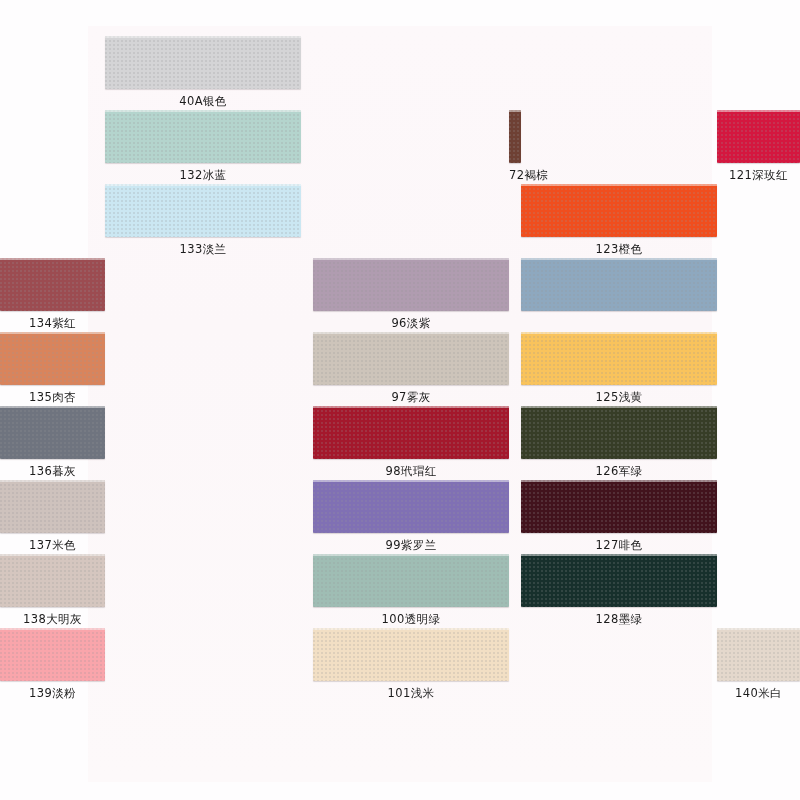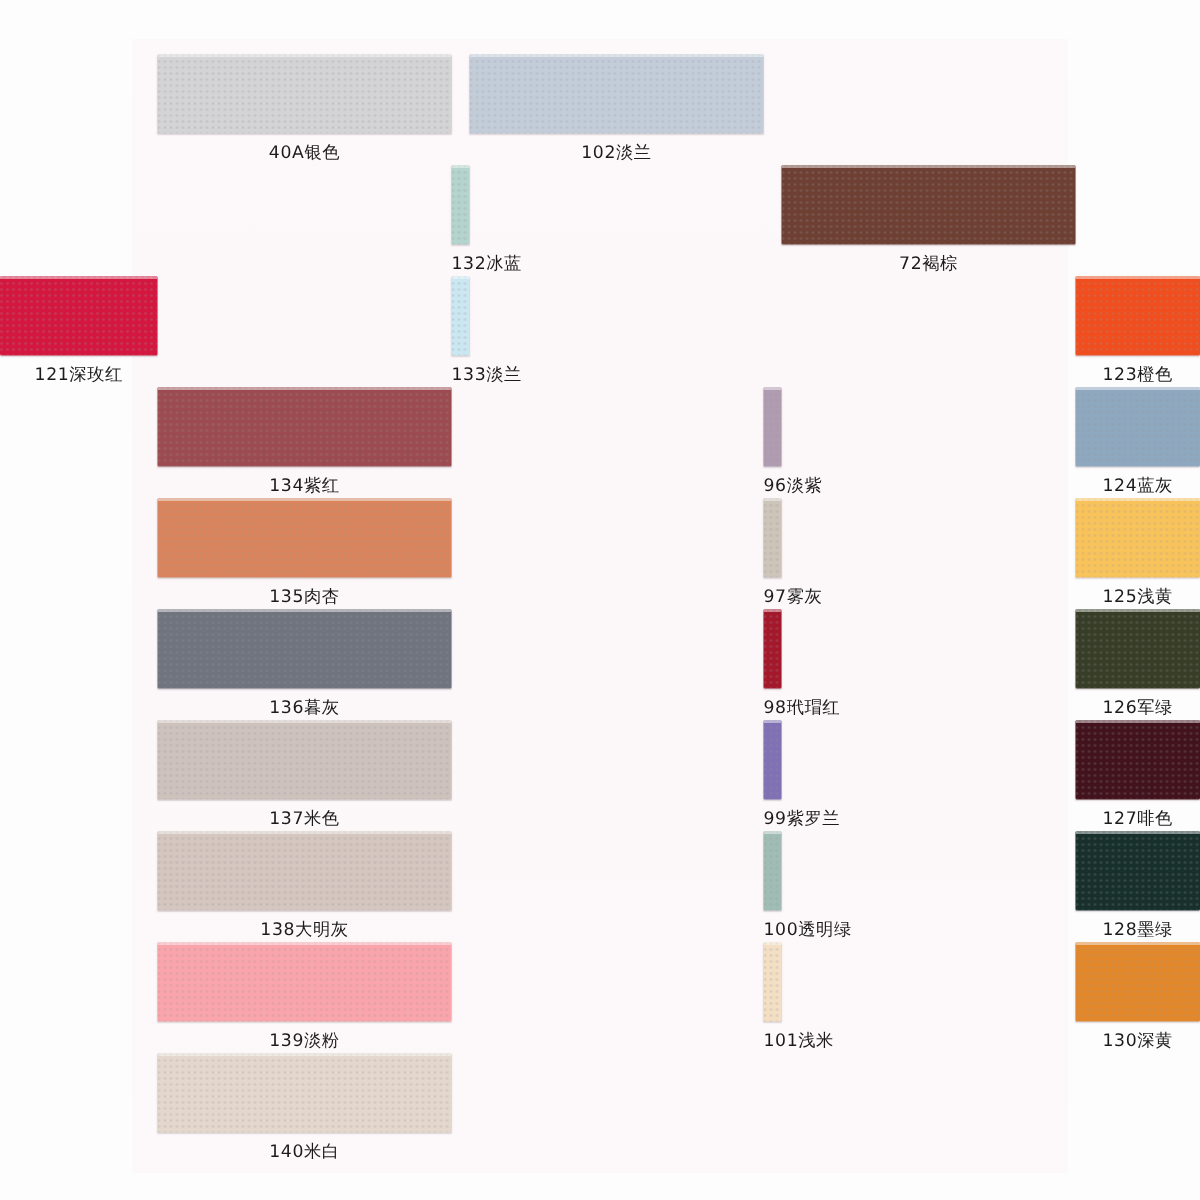--- a/index.html
+++ b/index.html
@@ -115,24 +115,20 @@
       <div class="spacer"></div>
       <div class="spacer"></div>
       <div class="spacer"></div>
       <div class="spacer"></div>
       <div class="spacer"></div>
       <div class="swatch-cell">
         <div class="swatch-chip" style="background: rgb(212, 212, 214);"></div>
         <div class="swatch-label">40A银色</div>
       </div>
       <div class="spacer"></div>
-      <div class="swatch-cell">
-        <div class="swatch-chip" style="background: rgb(195, 205, 218);"></div>
-        <div class="swatch-label">102淡兰</div>
-      </div>
       <div class="spacer"></div>
       <div class="spacer"></div>
       <div class="spacer"></div>
       <div class="spacer"></div>
       <div class="spacer"></div>
       <div class="swatch-cell">
         <div class="swatch-chip" style="background: rgb(180, 212, 205);"></div>
         <div class="swatch-label">132冰蓝</div>
       </div>
       <div class="spacer"></div>
@@ -165,21 +161,20 @@
       </div>
       <div class="spacer"></div>
       <div class="spacer"></div>
       <div class="swatch-cell">
         <div class="swatch-chip" style="background: rgb(176, 156, 176);"></div>
         <div class="swatch-label">96淡紫</div>
       </div>
       <div class="spacer"></div>
       <div class="swatch-cell">
         <div class="swatch-chip" style="background: rgb(142, 168, 191);"></div>
-        <div class="swatch-label">124蓝灰</div>
       </div>
       <div class="spacer"></div>
       <div class="swatch-cell">
         <div class="swatch-chip" style="background: rgb(217, 132, 92);"></div>
         <div class="swatch-label">135肉杏</div>
       </div>
       <div class="spacer"></div>
       <div class="spacer"></div>
       <div class="swatch-cell">
         <div class="swatch-chip" style="background: rgb(205, 196, 186);"></div>
@@ -243,24 +238,20 @@
         <div class="swatch-chip" style="background: rgb(249, 165, 171);"></div>
         <div class="swatch-label">139淡粉</div>
       </div>
       <div class="spacer"></div>
       <div class="spacer"></div>
       <div class="swatch-cell">
         <div class="swatch-chip" style="background: rgb(242, 223, 196);"></div>
         <div class="swatch-label">101浅米</div>
       </div>
       <div class="spacer"></div>
-      <div class="swatch-cell">
-        <div class="swatch-chip" style="background: rgb(227, 136, 42);"></div>
-        <div class="swatch-label">130深黄</div>
-      </div>
       <div class="spacer"></div>
       <div class="swatch-cell">
         <div class="swatch-chip" style="background: rgb(228, 216, 204);"></div>
         <div class="swatch-label">140米白</div>
       </div>
       <div class="spacer"></div>
       <div class="spacer"></div>
       <div class="spacer"></div>
       <div class="spacer"></div>
       <div class="spacer"></div>

